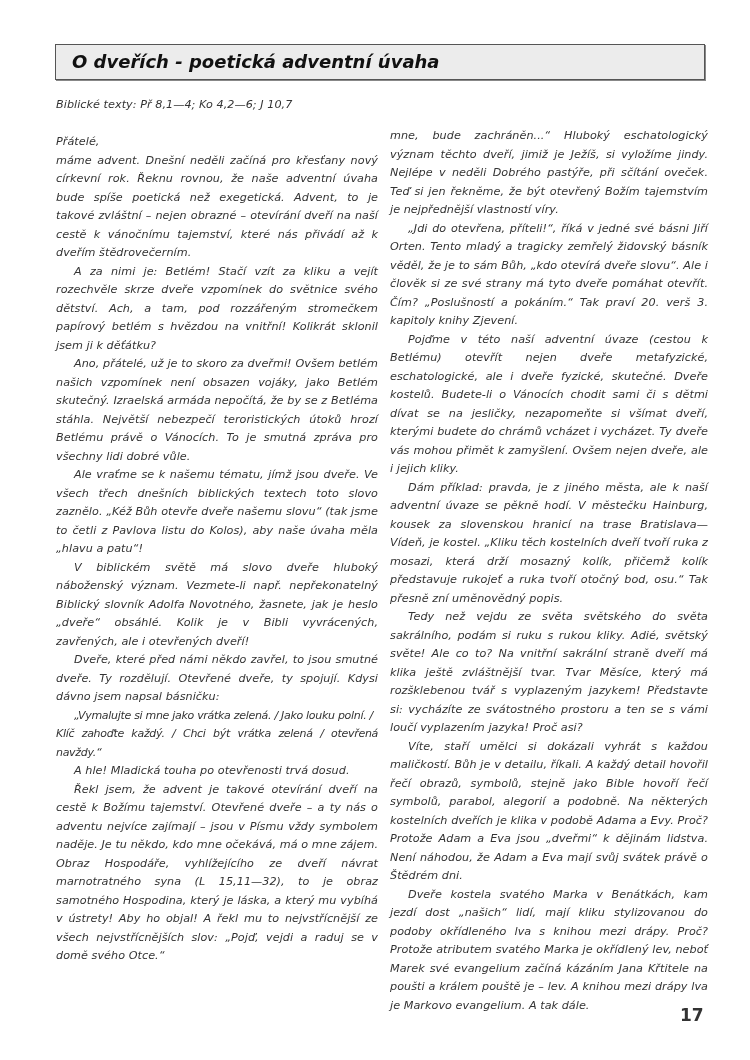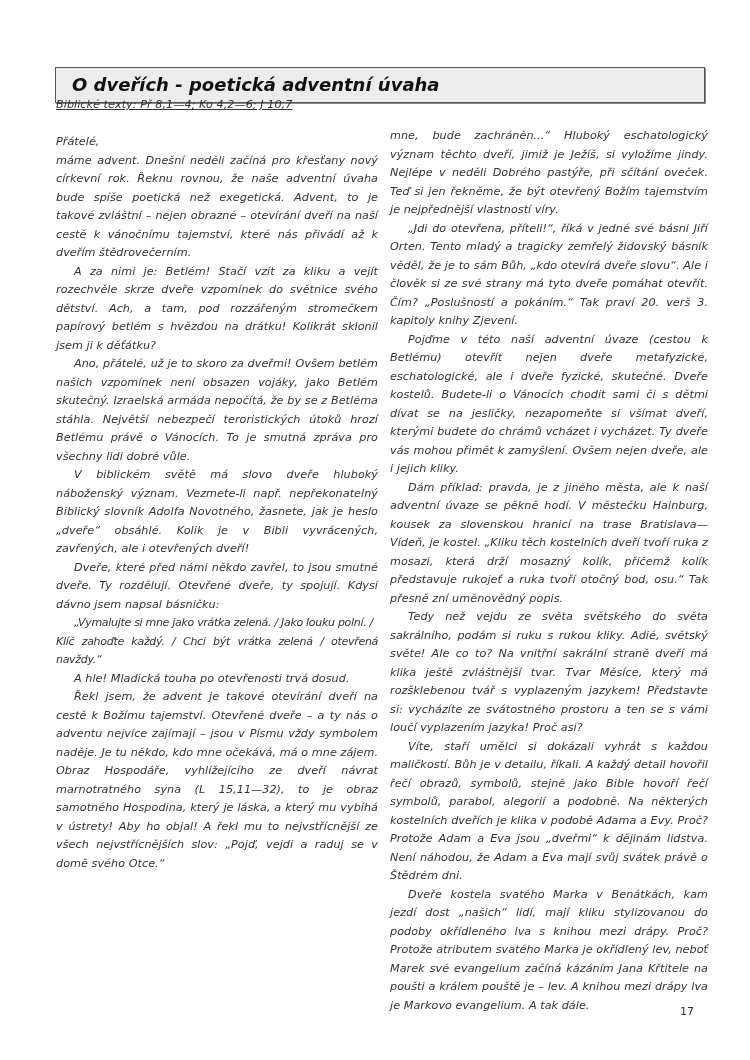--- a/index.html
+++ b/index.html
@@ -1,46 +1,47 @@
 <!DOCTYPE html>
 <html><head>
 <meta charset="utf-8">
 <style>
   html, body { margin: 0; padding: 0; background: #ffffff; }
   body { width: 750px; height: 1060px; position: relative; overflow: hidden;
          font-family: "DejaVu Sans", sans-serif; color: #2a2a2a; }
   .title-box { position: absolute; left: 55px; top: 44px; width: 650px; height: 36px;
                background: #ececec; border: 1.5px solid #555; box-sizing: border-box;
-               box-shadow: 1px 1px 0 #888; margin-top: 23px; }
+               box-shadow: 1px 1px 0 #888; }
   .title-box h1 { margin: 0; padding: 0 0 0 16px; line-height: 34px; font-size: 18px;
                   font-weight: bold; font-style: italic; color: #111; }
   .col { position: absolute; top: 96px; font-style: italic; font-size: 11.2px;
          line-height: 18.5px; text-align: justify; color: #333; letter-spacing: 0.05px; }
   .col-left { left: 56px; width: 322px; }
   .col-right { left: 390px; width: 318px; top: 95px; margin-top: 32px; }
   .col p { margin: 0; text-indent: 18px; }
   .col p.noindent { text-indent: 0; }
-  .col p.gap { margin-bottom: 18.5px; text-decoration: underline; }
+  .col p.gap { margin-bottom: 18.5px; }
   .col p.poem { font-size: 11px; letter-spacing: -0.3px; text-indent: 18px; }
   .col p.poem2 { text-indent: 0; }
-  .page-num { position: absolute; left: 680px; top: 1005px; font-size: 11px; color: #333; }
+  .page-num { position: absolute; left: 680px; top: 1005px; font-size: 17px; color: #333; font-weight: bold; }
 </style>
 </head>
 <body>
 
 <div class="title-box">
   <h1>O dveřích - poetická adventní úvaha</h1>
 </div>
 
 <div class="col col-left">
   <p class="noindent gap">Biblické texty: Př 8,1—4; Ko 4,2—6; J 10,7</p>
   <p class="noindent">Přátelé,</p>
   <p class="noindent">máme advent. Dnešní neděli začíná pro křesťany nový církevní rok. Řeknu rovnou, že naše adventní úvaha bude spíše poetická než exegetická. Advent, to je takové zvláštní – nejen obrazné – otevírání dveří na naší cestě k vánočnímu tajemství, které nás přivádí až k dveřím štědrovečerním.</p>
-  <p>A za nimi je: Betlém! Stačí vzít za kliku a vejít rozechvěle skrze dveře vzpomínek do světnice svého dětství. Ach, a tam, pod rozzářeným stromečkem papírový betlém s hvězdou na drátku! Kolikrát sklonil jsem ji k děťátku?</p>
+  <p>A za nimi je: Betlém! Stačí vzít za kliku a vejít rozechvěle skrze dveře vzpomínek do světnice svého dětství. Ach, a tam, pod rozzářeným stromečkem papírový betlém s hvězdou na vnitřní! Kolikrát sklonil jsem ji k děťátku?</p>
   <p>Ano, přátelé, už je to skoro za dveřmi! Ovšem betlém našich vzpomínek není obsazen vojáky, jako Betlém skutečný. Izraelská armáda nepočítá, že by se z Betléma stáhla. Největší nebezpečí teroristických útoků hrozí Betlému právě o Vánocích. To je smutná zpráva pro všechny lidi dobré vůle.</p>
+  <p>Ale vraťme se k našemu tématu, jímž jsou dveře. Ve všech třech dnešních biblických textech toto slovo zaznělo. „Kéž Bůh otevře dveře našemu slovu“ (tak jsme to četli z Pavlova listu do Kolos), aby naše úvaha měla „hlavu a patu“!</p>
   <p>V biblickém světě má slovo dveře hluboký náboženský význam. Vezmete-li např. nepřekonatelný Biblický slovník Adolfa Novotného, žasnete, jak je heslo „dveře“ obsáhlé. Kolik je v Bibli vyvrácených, zavřených, ale i otevřených dveří!</p>
   <p>Dveře, které před námi někdo zavřel, to jsou smutné dveře. Ty rozdělují. Otevřené dveře, ty spojují. Kdysi dávno jsem napsal básničku:</p>
   <p class="poem">„Vymalujte si mne jako vrátka zelená. / Jako louku polní. /</p>
   <p class="poem poem2">Klíč zahoďte každý. / Chci být vrátka zelená / otevřená navždy.“</p>
   <p>A hle! Mladická touha po otevřenosti trvá dosud.</p>
   <p>Řekl jsem, že advent je takové otevírání dveří na cestě k Božímu tajemství. Otevřené dveře – a ty nás o adventu nejvíce zajímají – jsou v Písmu vždy symbolem naděje. Je tu někdo, kdo mne očekává, má o mne zájem. Obraz Hospodáře, vyhlížejícího ze dveří návrat marnotratného syna (L 15,11—32), to je obraz samotného Hospodina, který je láska, a který mu vybíhá v ústrety! Aby ho objal! A řekl mu to nejvstřícnější ze všech nejvstřícnějších slov: „Pojď, vejdi a raduj se v domě svého Otce.“</p>
 </div>
 
 <div class="col col-right">
   <p class="noindent">mne, bude zachráněn...“ Hluboký eschatologický význam těchto dveří, jimiž je Ježíš, si vyložíme jindy. Nejlépe v neděli Dobrého pastýře, při sčítání oveček. Teď si jen řekněme, že být otevřený Božím tajemstvím je nejpřednější vlastností víry.</p>

